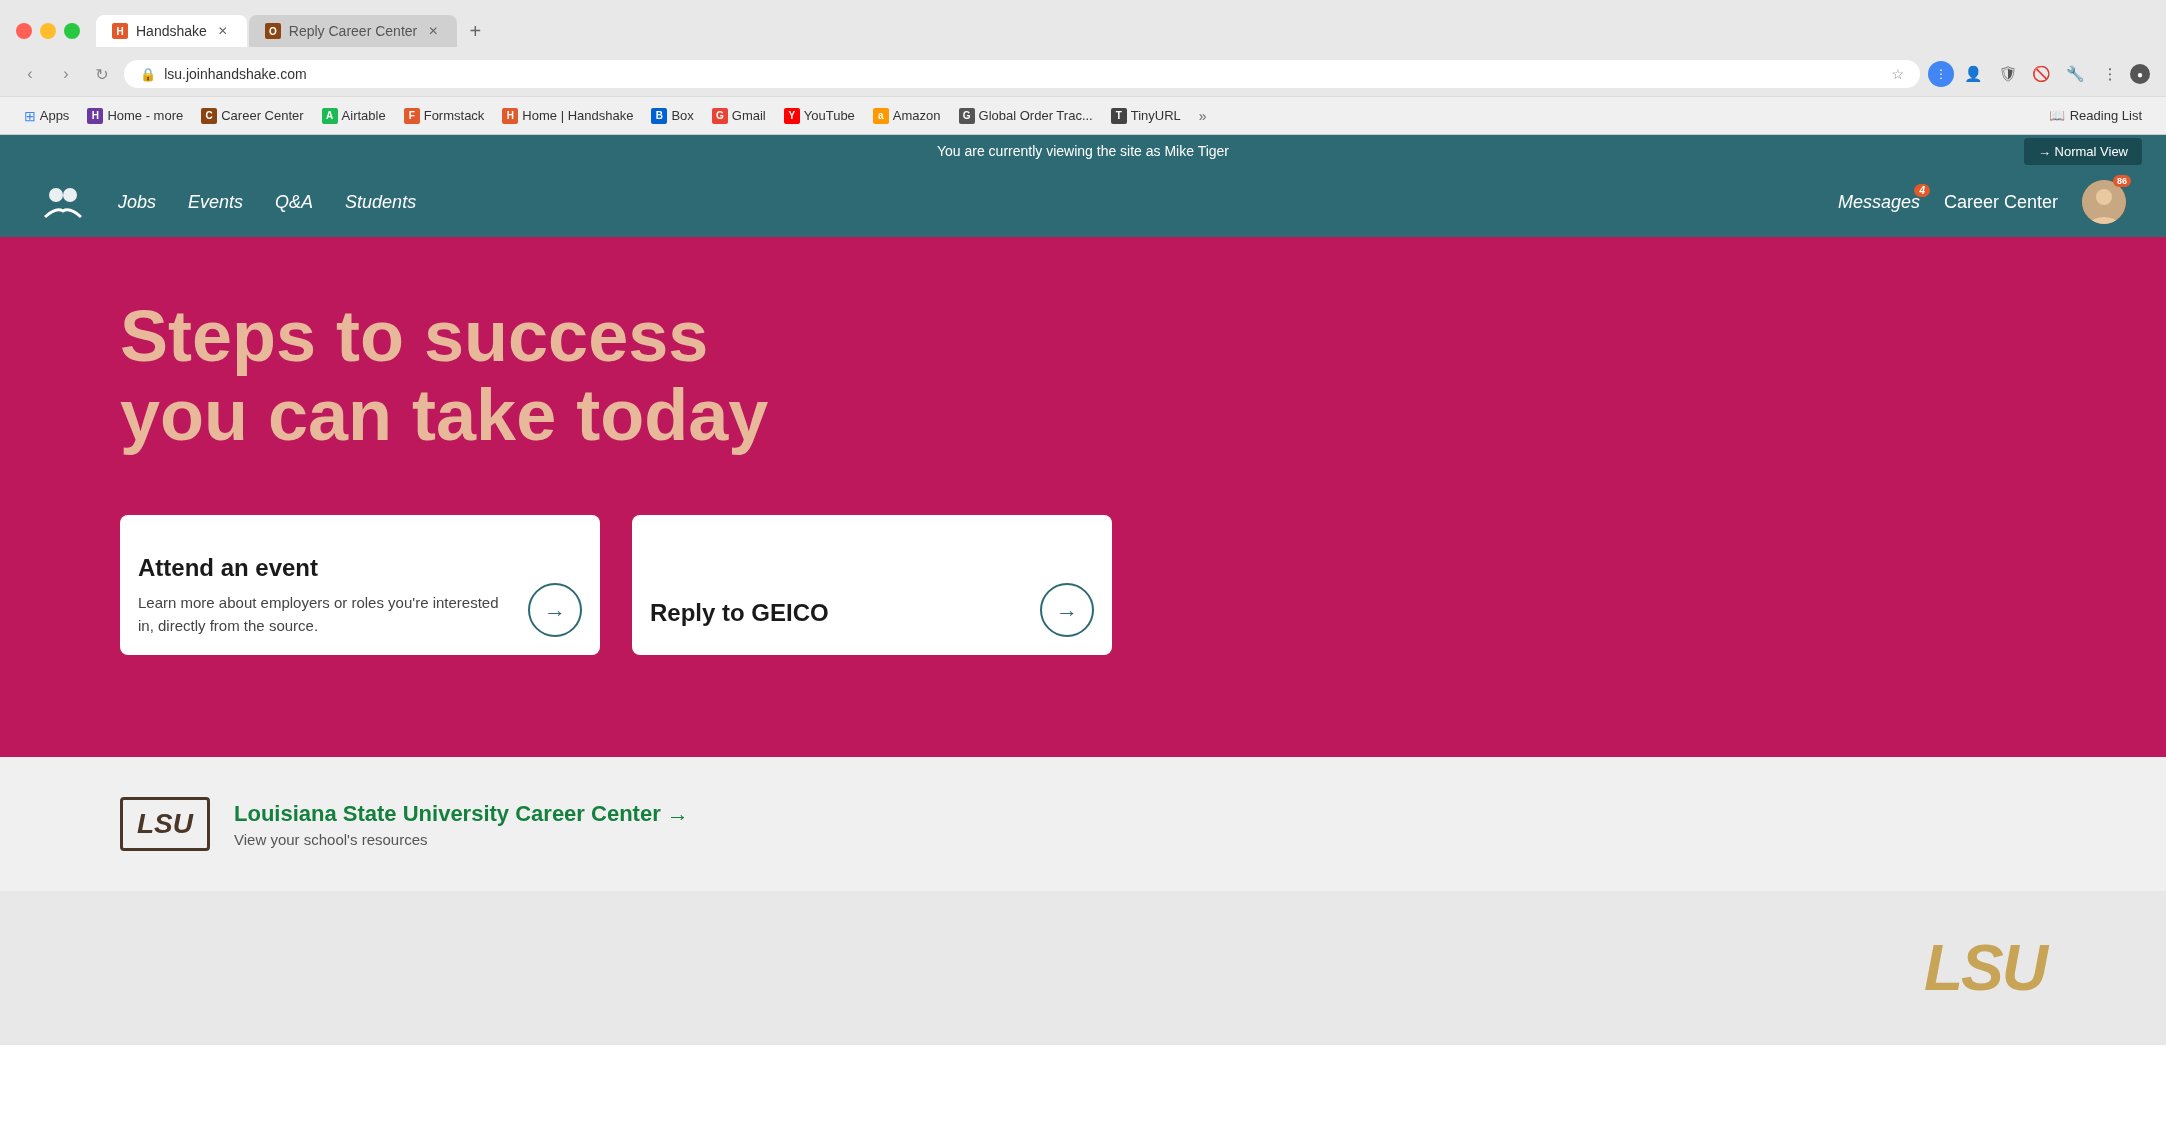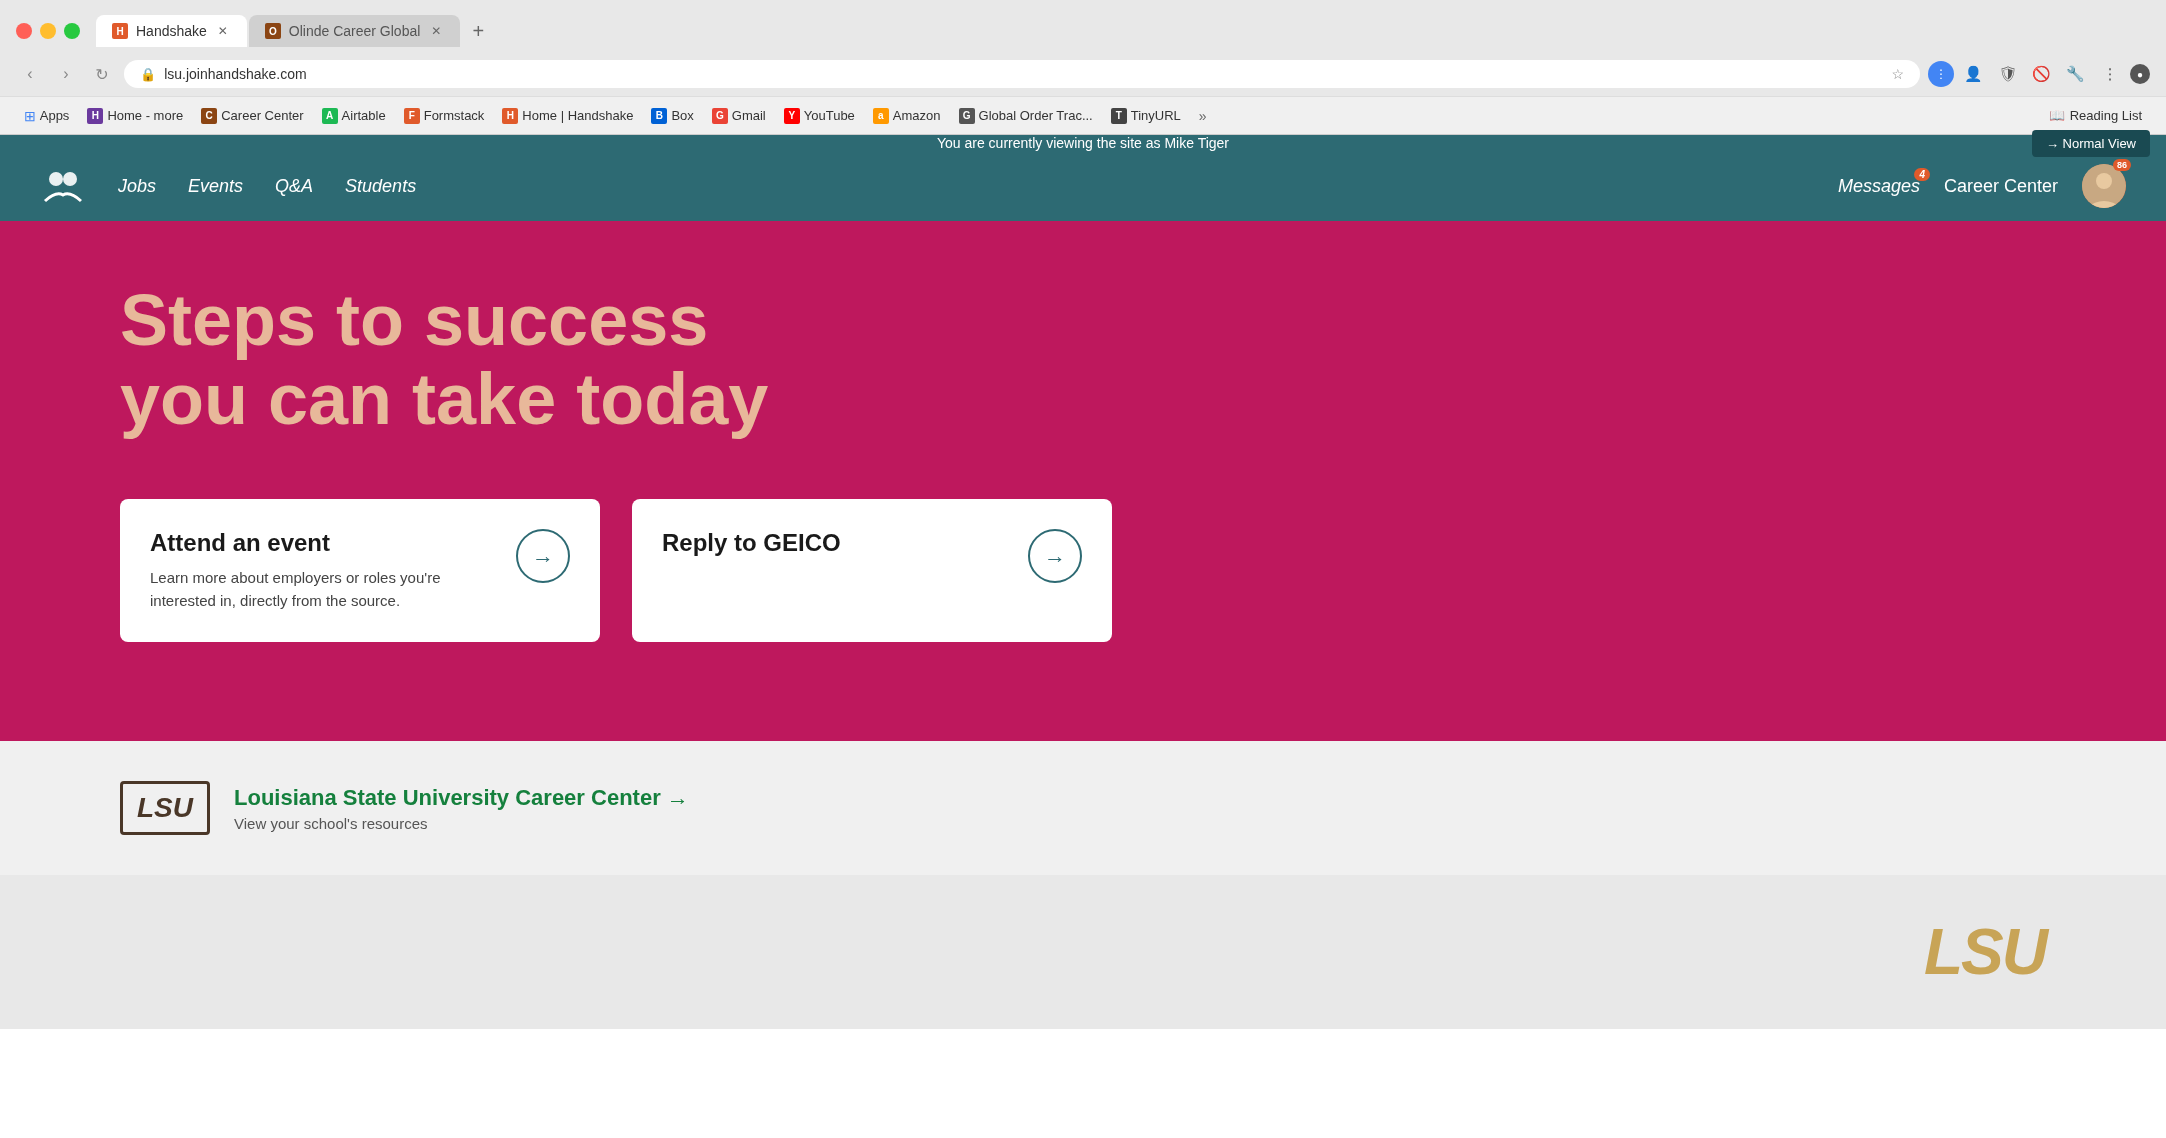--- a/index.html
+++ b/index.html
@@ -147,21 +147,21 @@
     .bm-reading-list {
       margin-left: auto;
       display: flex; align-items: center; gap: 4px;
     }
 
     
     .notification-bar {
       background: #2d6a73;
       color: #fff;
       text-align: center;
-      padding: 0;
+      padding: 8px;
       font-size: 14px;
       display: flex;
       align-items: flex-start;
       justify-content: center;
     }
     .normal-view-btn {
       position: absolute;
       right: 16px;
       background: #1a4a52;
       color: #fff;
@@ -263,23 +263,23 @@
     }
 
     
     .cards-row {
       display: flex;
       gap: 32px;
     }
     .action-card {
       background: #fff;
       border-radius: 8px;
-      padding: 28px;
-      display: flex;
-      align-items: flex-start;
+      padding: 16px;
+      display: flex;
+      align-items: flex-end;
       justify-content: space-between;
       width: 480px;
       min-height: 140px;
       cursor: pointer;
       border: 2px solid transparent;
     }
     .card-content { flex: 1; }
     .card-title {
       font-size: 24px;
       font-weight: 700;
@@ -362,21 +362,21 @@
     <div class="tabs-bar">
 
       <div class="tab active">
         <div class="tab-favicon" style="background:#e05a2b;">H</div>
         <span>Handshake</span>
         <div class="tab-close">✕</div>
       </div>
 
       <div class="tab inactive">
         <div class="tab-favicon olinde" style="background:#8B4513;">O</div>
-        <span>Olinde Career Global</span>
+        <span>Reply Career Center</span>
         <div class="tab-close">✕</div>
       </div>
       <div class="tab-new">+</div>
     </div>
   </div>
 
   <div class="address-bar">
     <div class="nav-btn">‹</div>
     <div class="nav-btn">›</div>
     <div class="nav-btn">↻</div>

